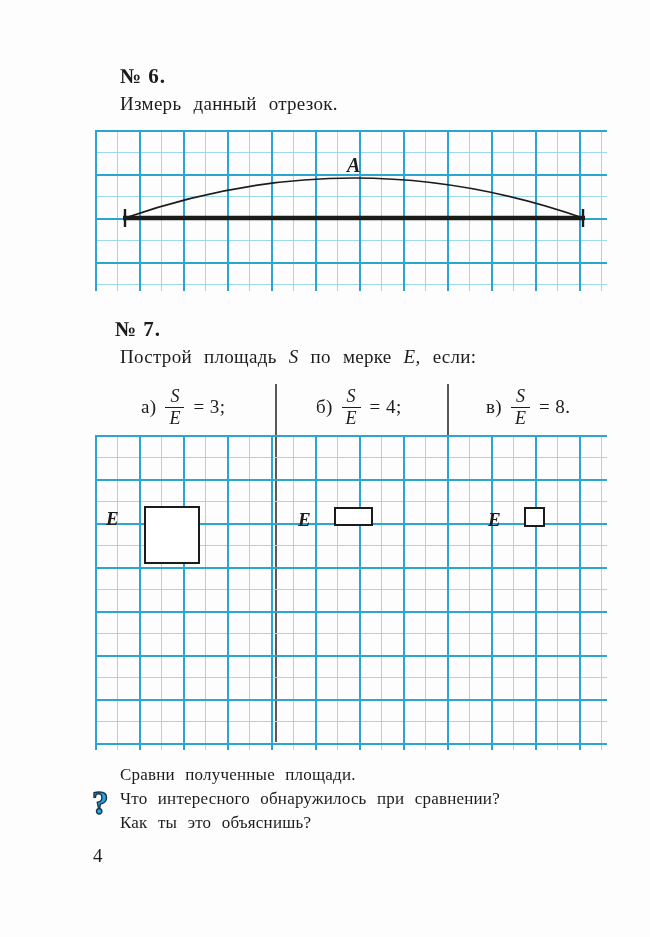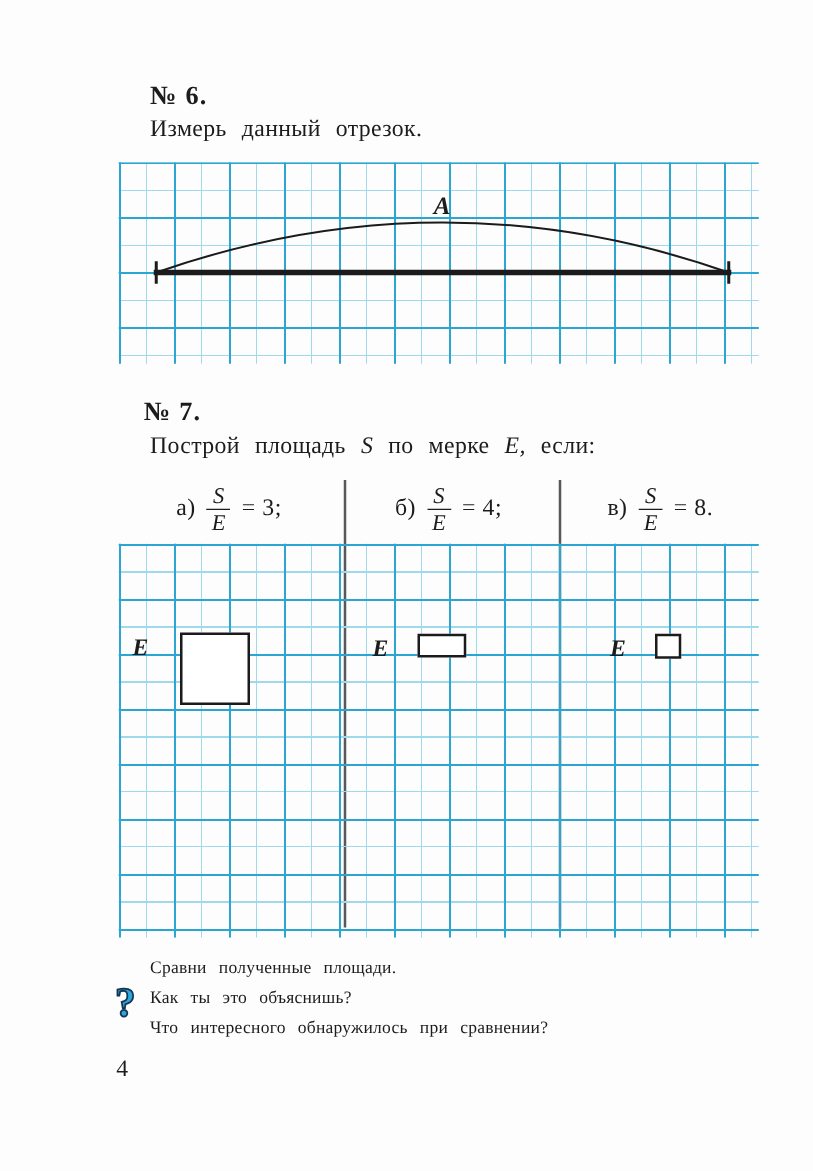--- a/index.html
+++ b/index.html
@@ -39,21 +39,21 @@
   #case-a{left:46px;} #case-b{left:221px;} #case-c{left:391px;}
   .measure-label{position:absolute;font-size:19px;font-weight:bold;font-style:italic;}
   .shape{position:absolute;border:2.5px solid #1b1b1b;background:#fff;}
   #measure-label-a{left:11px;top:73px;}
   #measure-square-a{left:49px;top:71px;width:52px;height:54px;}
   #measure-label-b{left:203px;top:74px;}
   #measure-rect-b{left:239px;top:72px;width:35px;height:15px;}
   #measure-label-c{left:393px;top:74px;}
   #measure-square-c{left:429px;top:72px;width:17px;height:16px;}
   
-  #questions{left:120px;top:763px;width:480px;font-size:14px;line-height:24px;letter-spacing:.2px;}
+  #questions{left:120px;top:763px;width:480px;font-size:17px;line-height:24px;letter-spacing:.2px;}
   .q-line{word-spacing:6px;}
   #question-icon{
     left:92px;top:787px;font-size:33px;font-weight:bold;line-height:1;
     color:#2ea4da;-webkit-text-stroke:1.4px #14354f;
     text-shadow:0 0 1px #14354f;
   }
   #page-number{left:93px;top:845px;font-size:19px;}
 </style>
 </head>
 <body>
@@ -123,17 +123,17 @@
 
     <div class="measure-label" id="measure-label-c">E</div>
     <div class="shape" id="measure-square-c"></div>
   </div>
 </div>
 
 <div class="abs" id="question-icon">?</div>
 
 <div class="abs" id="questions">
   <div class="q-line">Сравни полученные площади.</div>
+  <div class="q-line">Что интересного обнаружилось при сравнении?</div>
   <div class="q-line">Как ты это объяснишь?</div>
-  <div class="q-line">Что интересного обнаружилось при сравнении?</div>
 </div>
 
 <div class="abs" id="page-number">4</div>
 
 </body></html>

